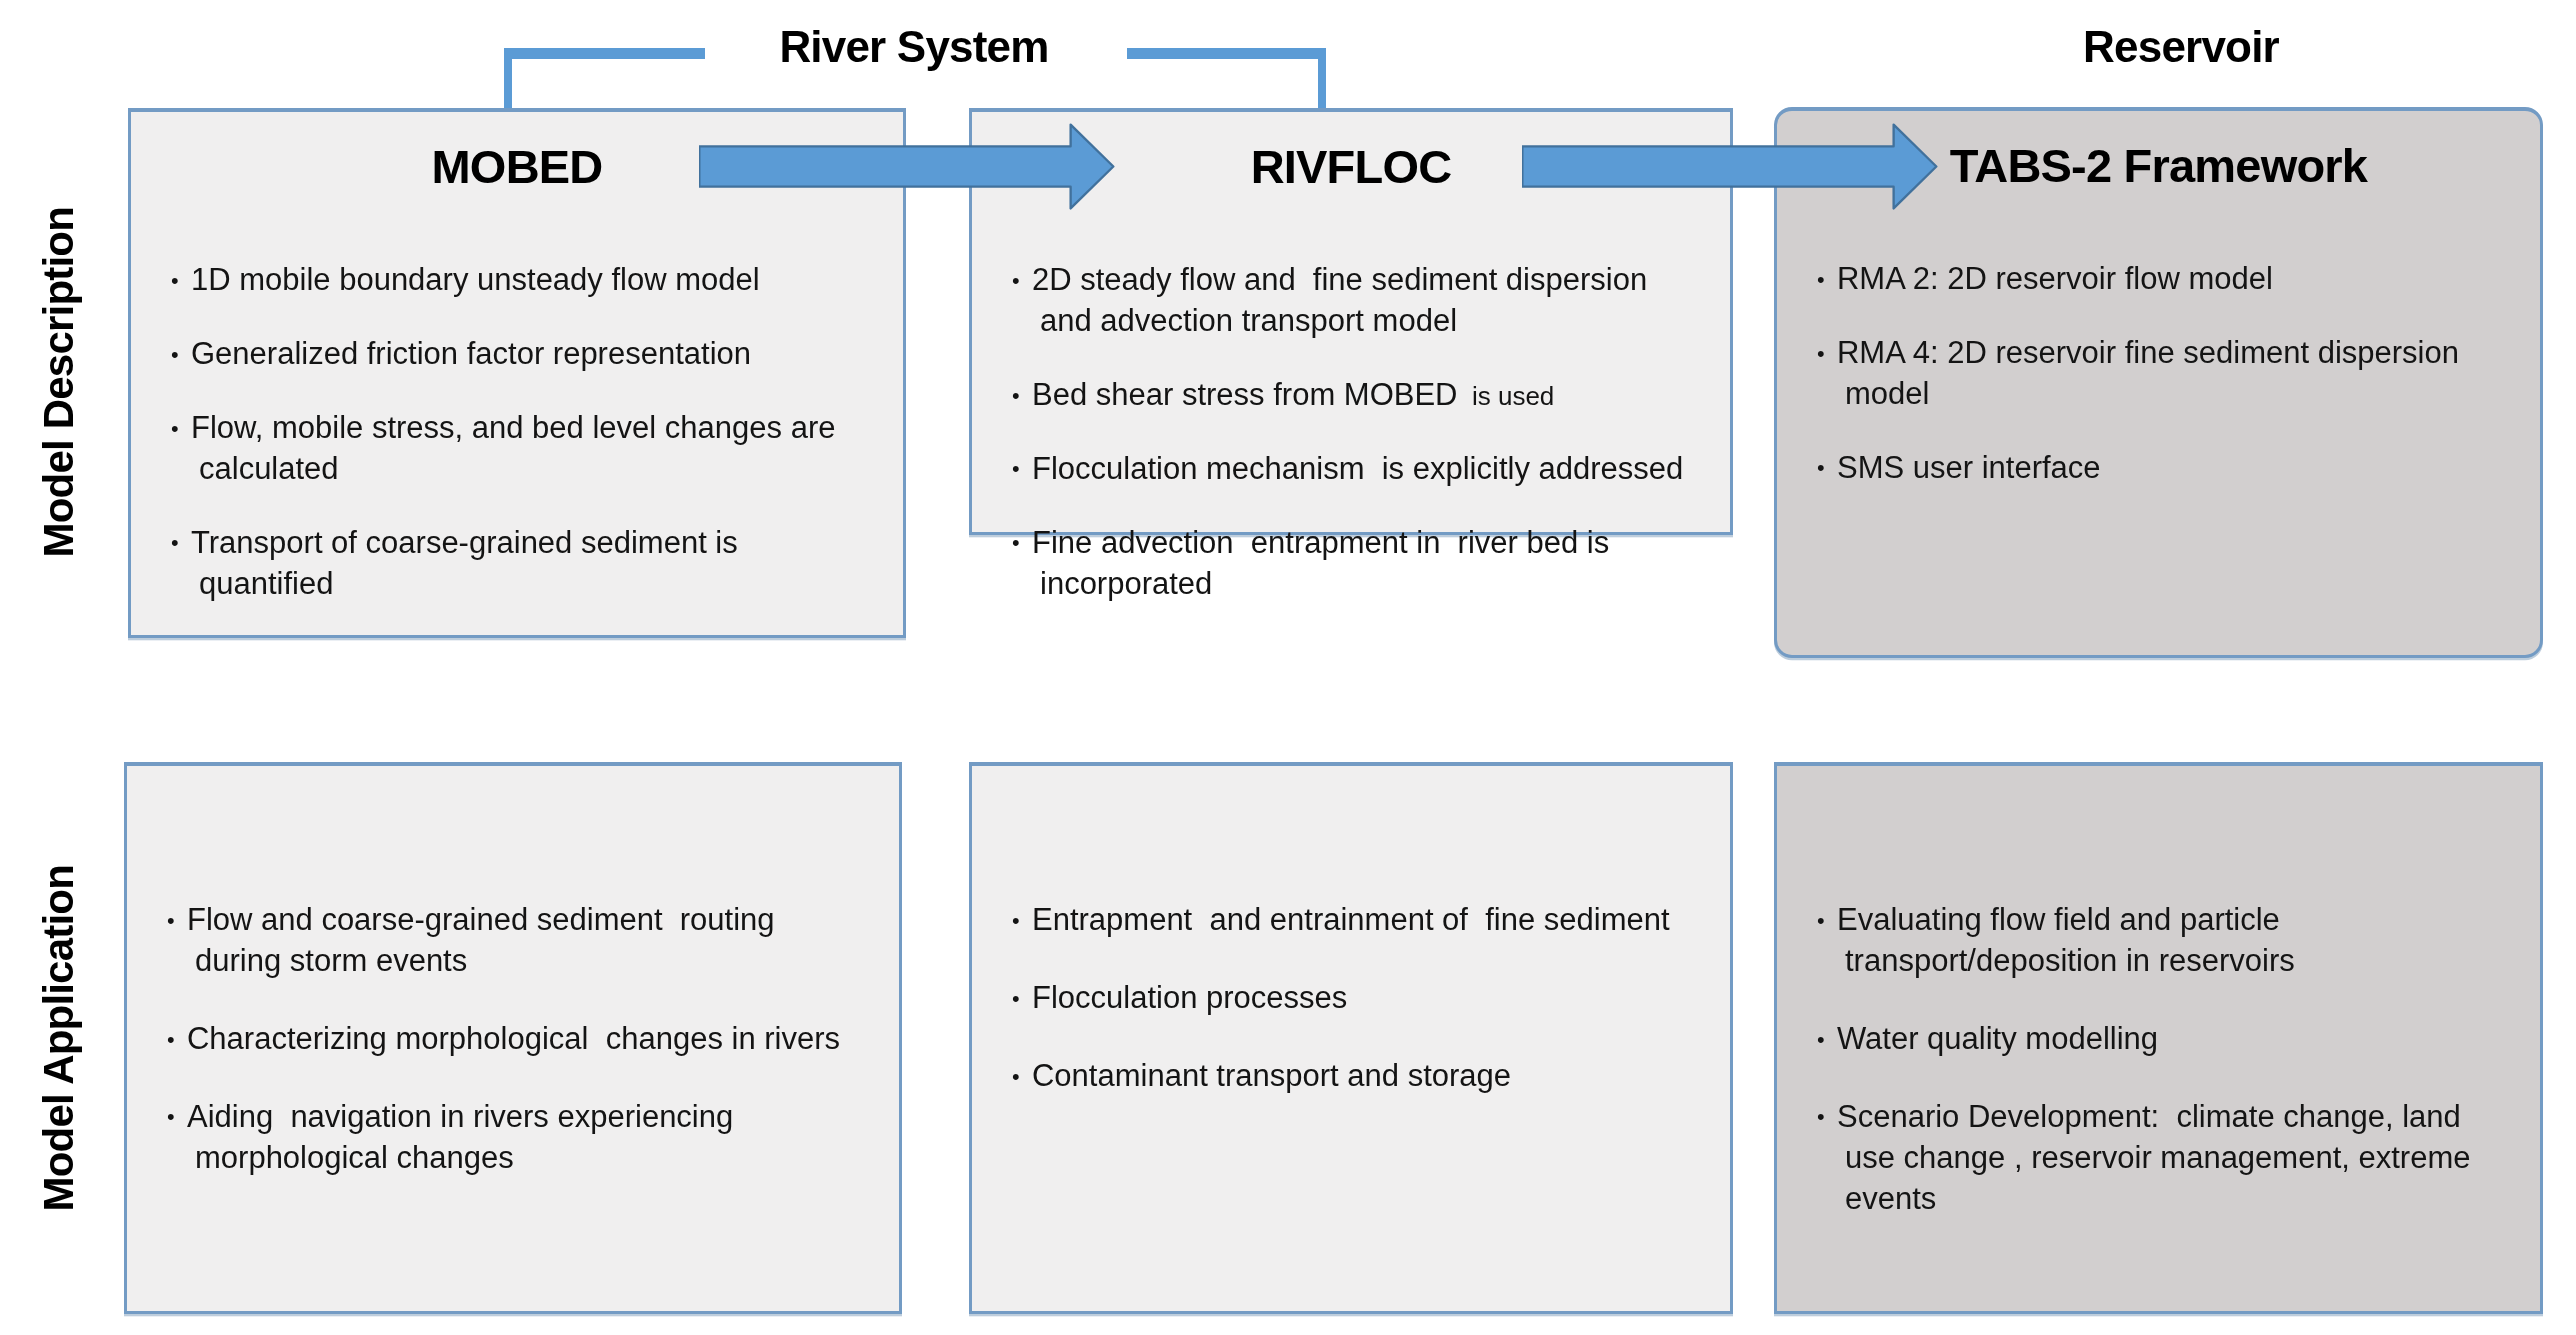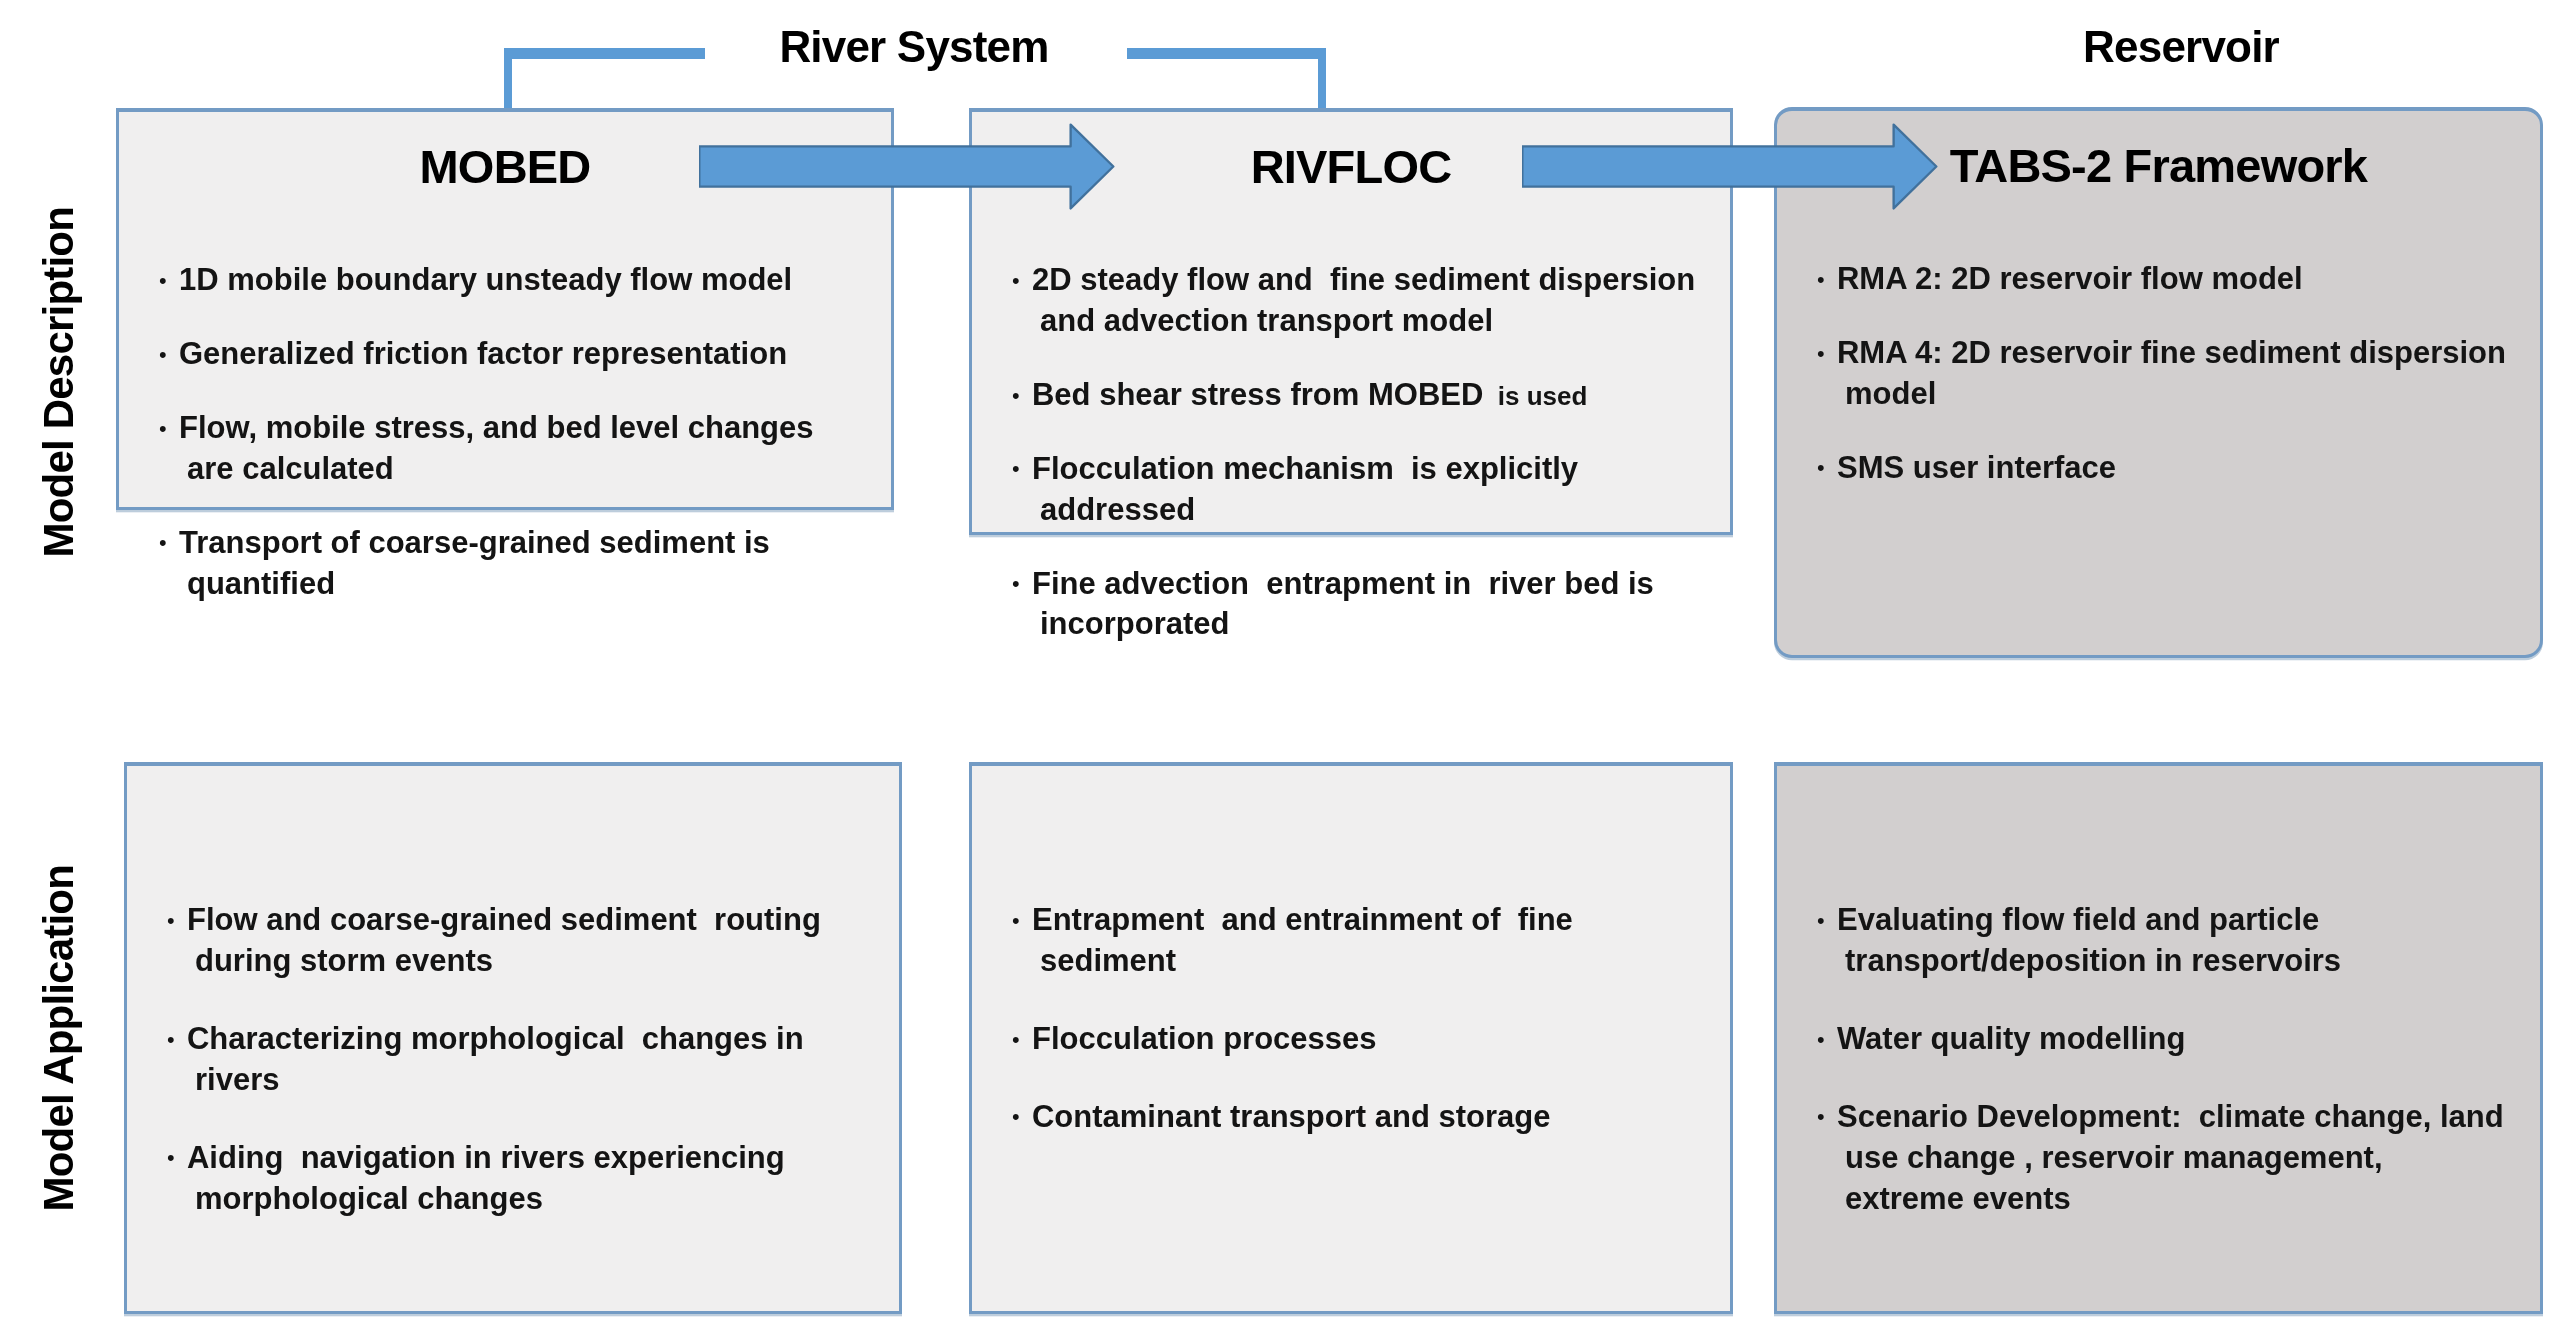--- a/index.html
+++ b/index.html
@@ -42,21 +42,21 @@
   .panel {
     position: absolute;
     box-sizing: border-box;
     border: 3.1px solid var(--panel-border, #739bc4);
     border-top-width: 4.7px;
     box-shadow: 0 2.3px 0 rgba(65,113,156,0.35);
   }
   .panel.light { background: var(--panel-light, #f0efef); }
   .panel.dark  { background: var(--panel-dark,  #d2cfcf); }
 
-  #panel-mobed-desc   { left: 116px;  top: 108px; width: 778px; height: 402px; }
+  #panel-mobed-desc   { left: 128px;  top: 108px; width: 778px; height: 530px; }
   #panel-rivfloc-desc { left: 969px; top: 108px; width: 764px;  height: 427px; }
   #panel-tabs-desc    { left: 1774px; top: 107px; width: 769px;  height: 551px; border-radius: 18px; }
   #panel-mobed-app    { left: 124px;  top: 762px; width: 778px; height: 552px; }
   #panel-rivfloc-app  { left: 969px; top: 762px; width: 764px;  height: 552px; }
   #panel-tabs-app     { left: 1774px; top: 762px; width: 769px;  height: 552px; }
 
   .panel-header {
     margin: 28px 23px 0 23px;
     text-align: center;
     font-size: 47px;
@@ -75,21 +75,21 @@
     padding-left: 28px;
     text-indent: -28px;
     margin: 0 0 33px 0;
   }
   .app-list .bullet { margin-bottom: 37px; }
   .bullet .dot {
     font-size: 0.70em;
     margin-right: 12.4px;
     vertical-align: 2.3px;
   }
-  .bullet .txt, .bullet .suffix { white-space: pre-wrap; font-weight: bold; }
+  .bullet .txt, .bullet .suffix { white-space: pre-wrap; }
   .bullet .suffix { font-size: 26px; }
 
   
   .vlabel {
     position: absolute;
     left: 0;
     width: 117px;
     display: flex;
     align-items: center;
     justify-content: center;

